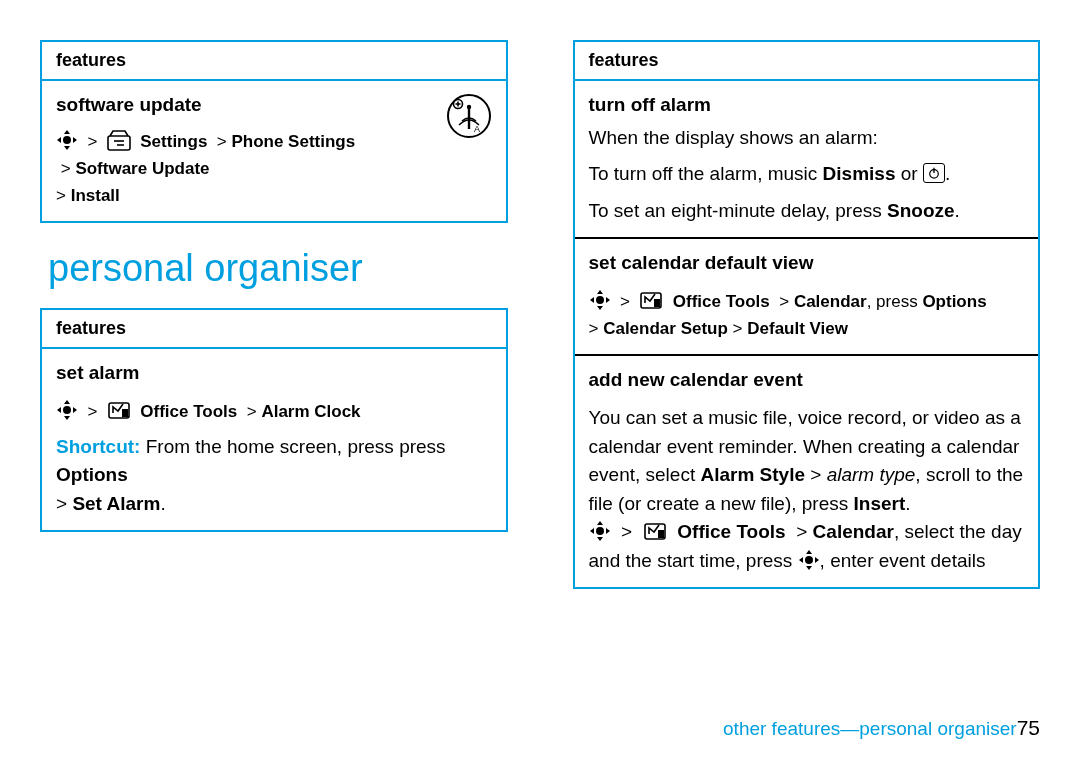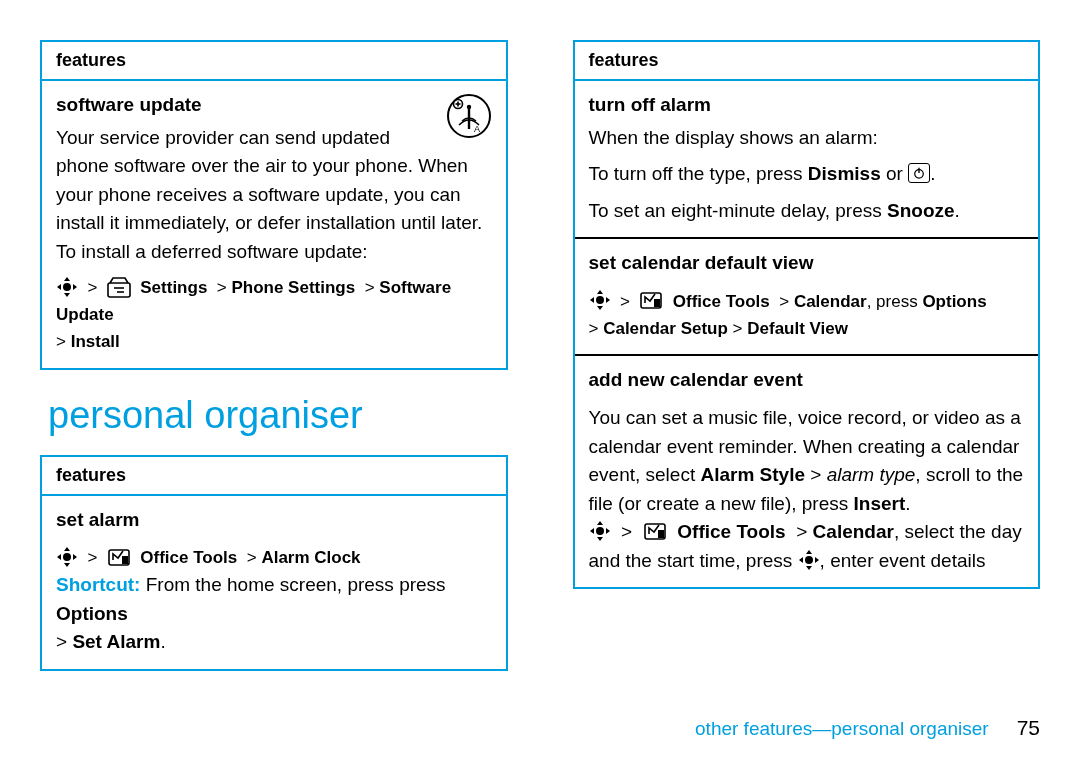--- a/index.html
+++ b/index.html
@@ -94,21 +94,20 @@
       height: 46px;
       margin: 2px 0 4px 8px;
     }
     .icon-antenna svg { width: 100%; height: 100%; }
     .footer-line {
       position: absolute;
       bottom: 26px;
       right: 40px;
       display: flex;
       align-items: baseline;
-      gap: 28px;
     }
     .footer-text {
       color: #00a0e0;
       font-size: 19px;
     }
     .page-num {
       font-weight: normal;
       font-size: 21px;
       color: #000;
     }
@@ -128,21 +127,20 @@
               <circle cx="23" cy="14" r="2.2" fill="#000"></circle>
               <path d="M16 28 Q23 22 30 28" fill="none" stroke="#000" stroke-width="1.6"></path>
               <path d="M13 32 Q23 22 33 32" fill="none" stroke="#000" stroke-width="1.6"></path>
               <text x="28" y="39" font-size="9" font-family="Arial" fill="#000">A</text>
               <circle cx="12" cy="11" r="4.5" fill="none" stroke="#000" stroke-width="1.6"></circle>
               <line x1="12" y1="8.5" x2="12" y2="13.5" stroke="#000" stroke-width="1.6"></line>
               <line x1="9.5" y1="11" x2="14.5" y2="11" stroke="#000" stroke-width="1.6"></line>
             </svg>
         </span>
         <div class="feature-title">software update</div>
-        <div>Your service provider can send updated phone software over the air to your phone. When your phone receives a software update, you can install it immediately, or defer installation until later. To install a deferred software update:</div>
         <div class="nav-path" style="margin-top:8px;">
           <span class="icon-nav">
               <svg viewBox="0 0 22 22">
                 <circle cx="11" cy="11" r="4" fill="#000"></circle>
                 <polygon points="11,1 14,5 8,5" fill="#000"></polygon>
                 <polygon points="11,21 14,17 8,17" fill="#000"></polygon>
                 <polygon points="1,11 5,8 5,14" fill="#000"></polygon>
                 <polygon points="21,11 17,8 17,14" fill="#000"></polygon>
               </svg>
             </span>
@@ -183,35 +181,35 @@
           <span class="icon-tool">
               <svg viewBox="0 0 24 22">
                 <rect x="2" y="4" width="20" height="15" rx="2" fill="none" stroke="#000" stroke-width="1.6"></rect>
                 <path d="M6 14 L6 8 L11 12 L16 5" fill="none" stroke="#000" stroke-width="1.6"></path>
                 <rect x="15" y="10" width="6" height="8" fill="#000"></rect>
               </svg>
             </span>
           &nbsp;<span class="bold">Office Tools</span>
           &nbsp;&gt;&nbsp;<span class="bold">Alarm Clock</span>
         </div>
-        <div style="">
+        <div style="margin-top:8px;">
           <span class="bold cyan">Shortcut:</span><span> From the home screen, press press </span><span class="bold">Options</span><br>&gt;&nbsp;<span class="bold">Set Alarm</span>.
         </div>
       </div>
     </div>
   </div>
 
   <div class="col">
     <div class="feature-box">
       <div class="feature-header">features</div>
       <div class="feature-section">
         <div class="feature-title">turn off alarm</div>
         <div>When the display shows an alarm:</div>
         <div style="margin-top:8px;">
-          <span>To turn off the type, press </span><span class="bold">Dismiss</span><span> or </span>
+          <span>To turn off the alarm, music </span><span class="bold">Dismiss</span><span> or </span>
           <span class="icon-key">
               <svg viewBox="0 0 16 14" width="14" height="12">
                 <circle cx="8" cy="8" r="5" fill="none" stroke="#000" stroke-width="1.4"></circle>
                 <line x1="8" y1="1" x2="8" y2="7" stroke="#000" stroke-width="1.6"></line>
               </svg>
             </span>.
         </div>
         <div style="margin-top:8px;">
           <span>To set an eight-minute delay, press </span><span class="bold">Snooze</span>.
         </div>

